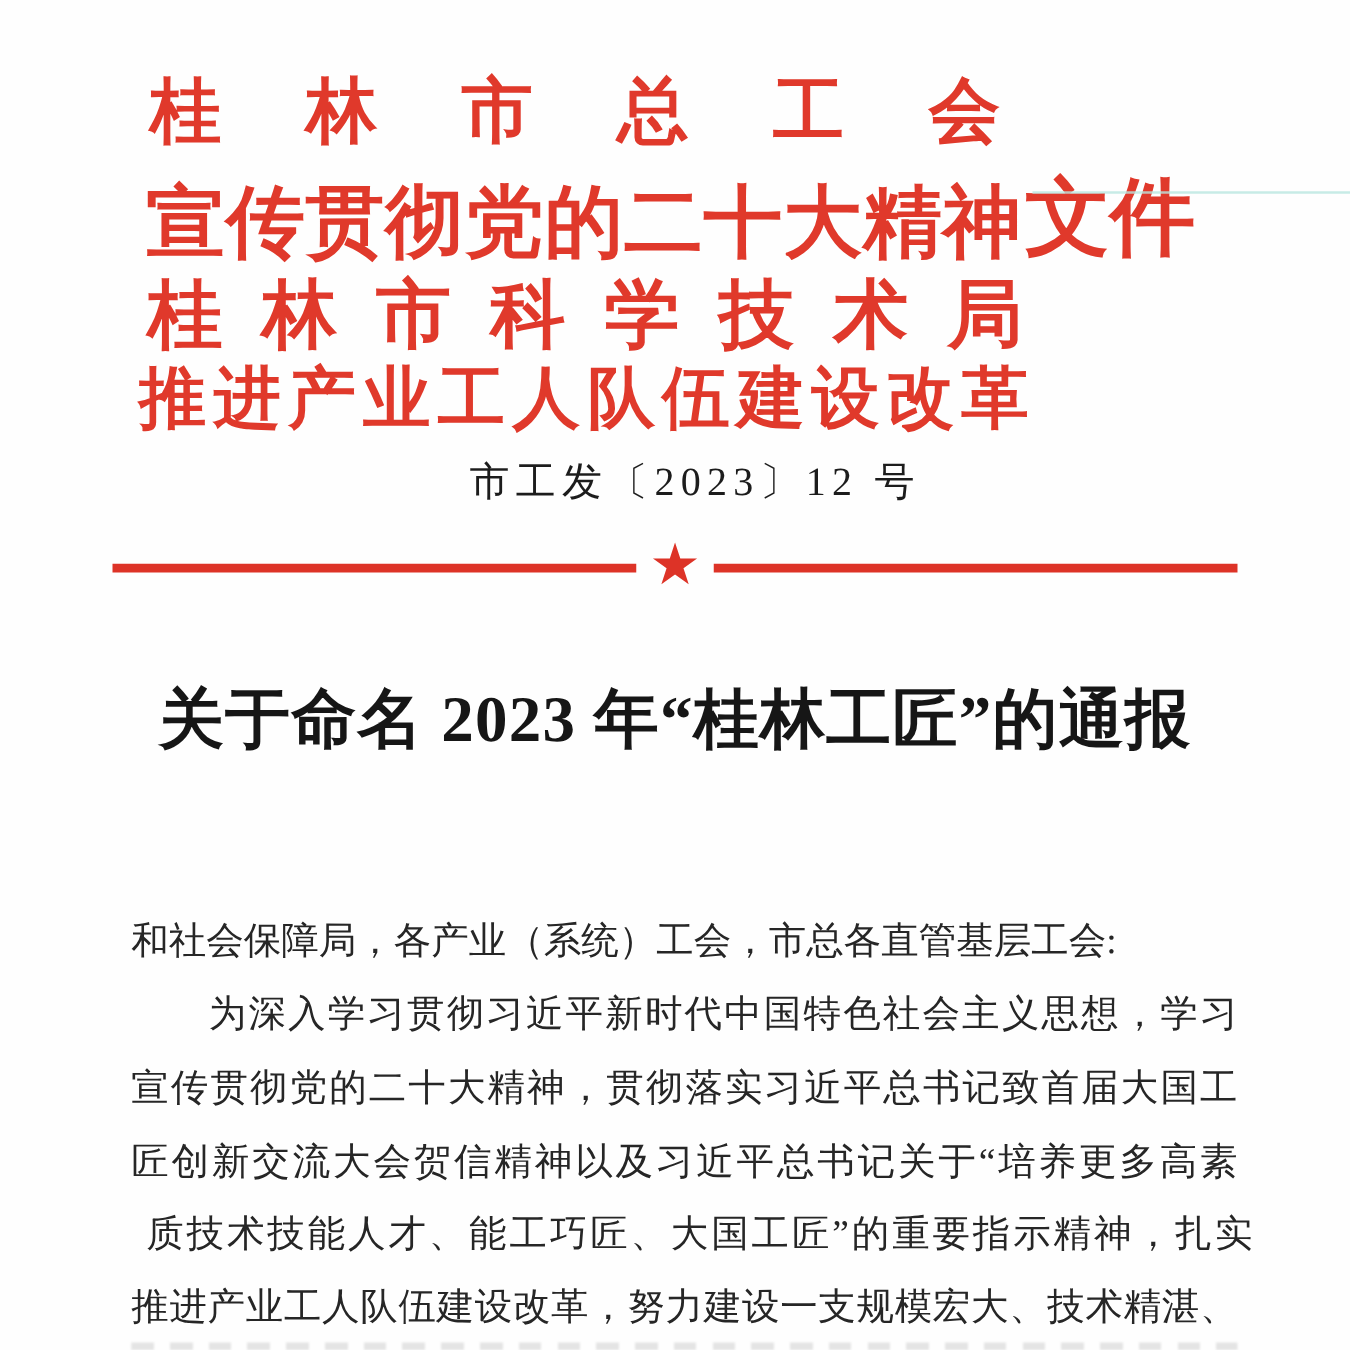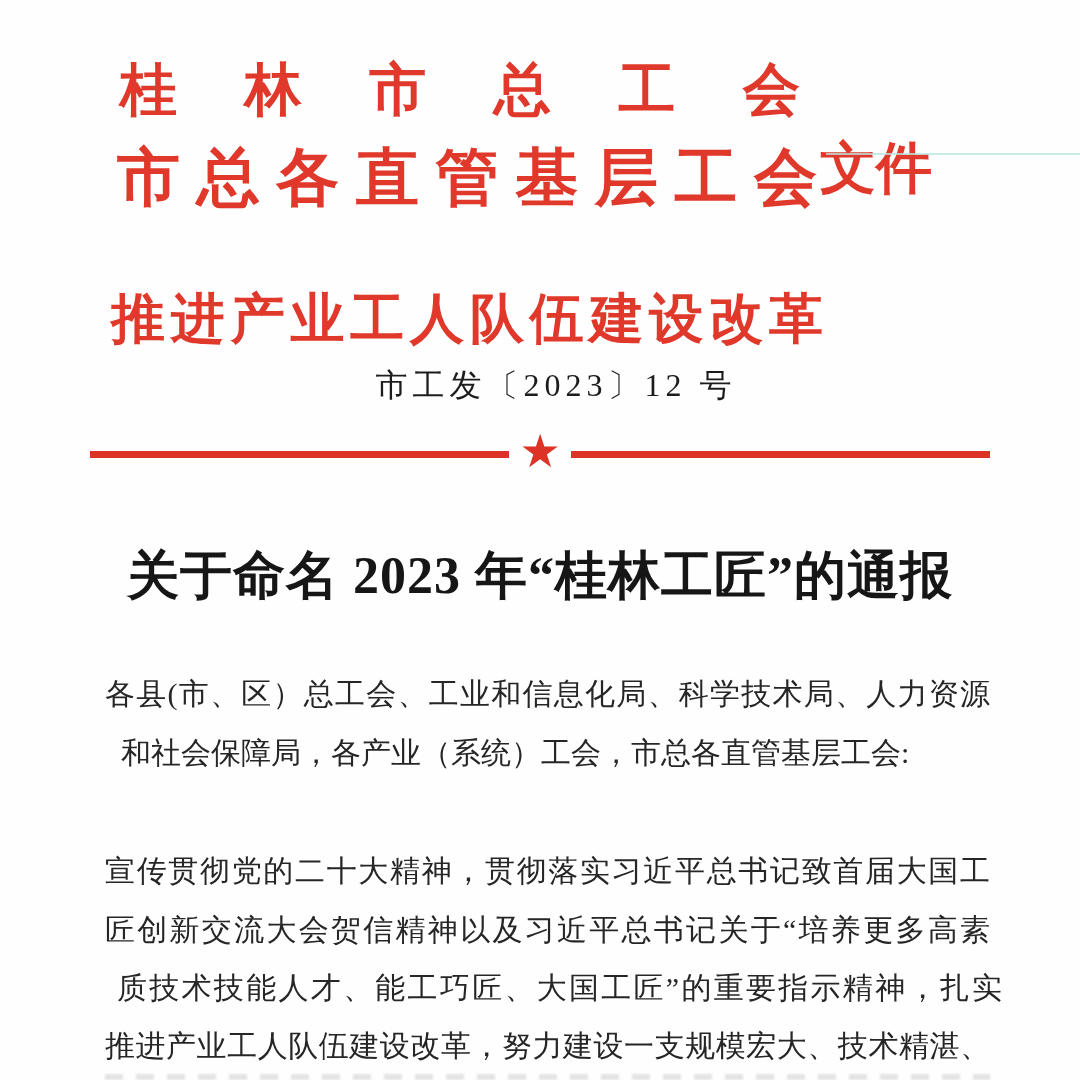--- a/index.html
+++ b/index.html
@@ -32,21 +32,21 @@
   .org-3 { left: 118px; top: 221px; width: 700px; font-size: 60px; }
   .org-4 { left: 111px; top: 291px; width: 712px; font-size: 54px; }
 
   .doc-type {
     position: absolute;
     left: 820px;
     top: 139px;
     width: 170px;
     color: #e0392b;
     font-weight: 900;
-    font-size: 56px;
+    font-size: 68px;
     line-height: 1.05;
     white-space: nowrap;
   }
 
   .scan-artifact {
     position: absolute;
     left: 826px;
     top: 153px;
     width: 254px;
     height: 2px;
@@ -113,21 +113,21 @@
     color: #262626;
     white-space: nowrap;
   }
   .body-line.jst {
     text-align: justify;
     text-align-last: justify;
     white-space: normal;
   }
   .body-line.indent { text-indent: 62px; }
   .bl-0 { top: 674px; }
-  .bl-1 { top: 733px; margin-left: 16px; }
+  .bl-1 { top: 733px; }
   .bl-2 { top: 792px; }
   .bl-3 { top: 851px; }
   .bl-4 { top: 910px; }
   .bl-5 { top: 968px; margin-left: 12px; }
   .bl-6 { top: 1026px; }
 
   
   .cutoff-strip {
     position: absolute;
     left: 105px;
@@ -142,39 +142,40 @@
     filter: blur(1px);
     opacity: 0.55;
   }
 </style>
 </head>
 <body>
 
 <div class="page">
 
   <div class="org-line org-1">桂林市总工会</div>
-  <div class="org-line org-2">市总各直管基层工会</div>
+  <div class="org-line org-2">宣传贯彻党的二十大精神</div>
+  <div class="org-line org-3">桂林市科学技术局</div>
   <div class="org-line org-4">推进产业工人队伍建设改革</div>
 
   <div class="doc-type">文件</div>
 
   <div class="scan-artifact"></div>
 
   <div class="doc-number">市工发〔2023〕12 号</div>
 
   <div class="divider">
     <div class="rule"></div>
     <div class="star">★</div>
     <div class="rule"></div>
   </div>
 
   <h1 class="doc-title">关于命名 2023 年“桂林工匠”的通报</h1>
 
-  <div class="body-line jst bl-0">各县(市、区）总工会、工业和信息化局、科学技术局、人力资源</div>
   <div class="body-line bl-1">和社会保障局，各产业（系统）工会，市总各直管基层工会:</div>
+  <div class="body-line jst indent bl-2">为深入学习贯彻习近平新时代中国特色社会主义思想，学习</div>
   <div class="body-line jst bl-3">宣传贯彻党的二十大精神，贯彻落实习近平总书记致首届大国工</div>
   <div class="body-line jst bl-4">匠创新交流大会贺信精神以及习近平总书记关于“培养更多高素</div>
   <div class="body-line jst bl-5">质技术技能人才、能工巧匠、大国工匠”的重要指示精神，扎实</div>
   <div class="body-line jst bl-6">推进产业工人队伍建设改革，努力建设一支规模宏大、技术精湛、</div>
 
   <div class="cutoff-strip"></div>
 
 </div>
 
 </body></html>

